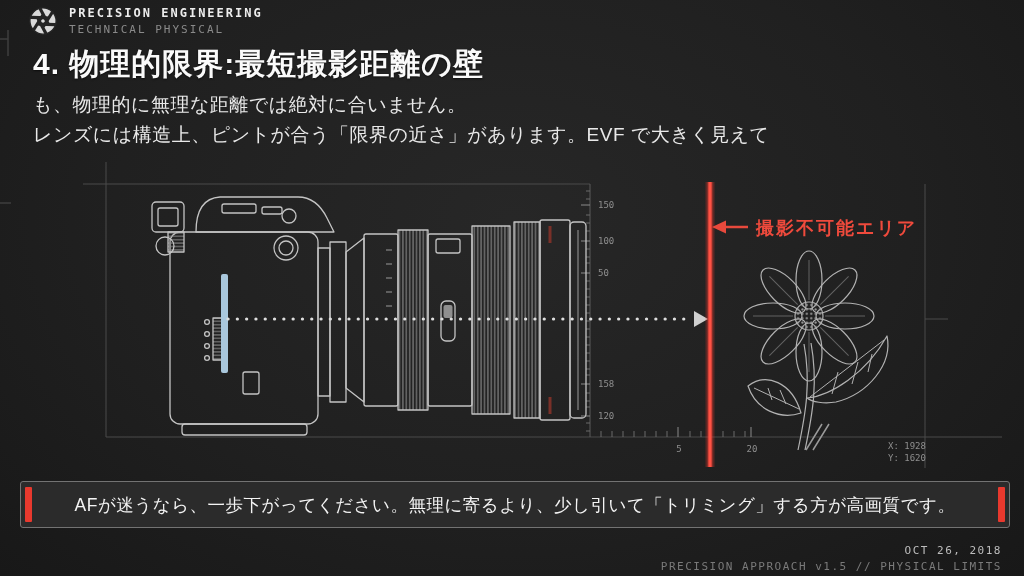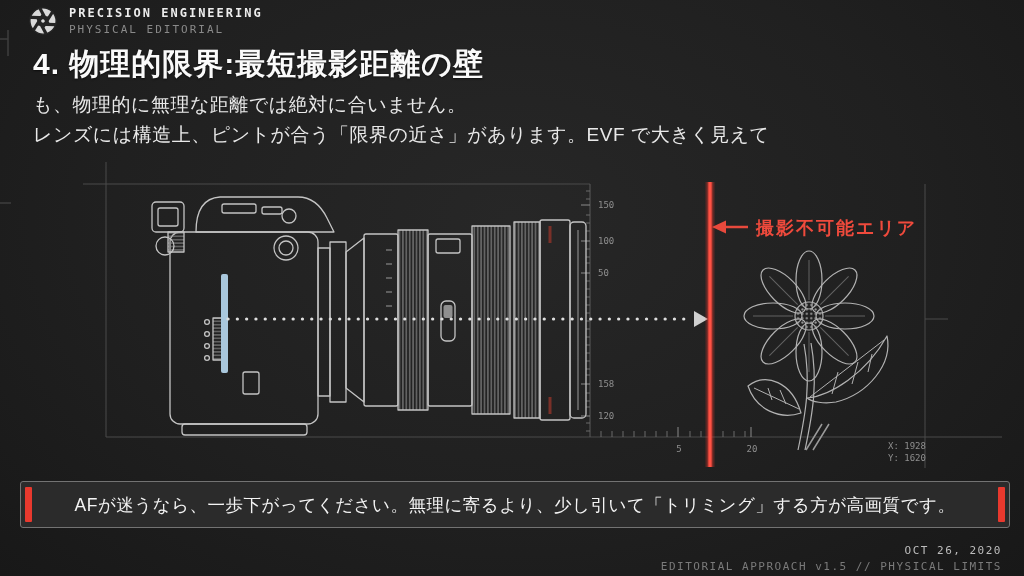--- a/index.html
+++ b/index.html
@@ -47,21 +47,21 @@
         <path d="M-3 -13 L5 2" transform="rotate(60)"></path>
         <path d="M-3 -13 L5 2" transform="rotate(120)"></path>
         <path d="M-3 -13 L5 2" transform="rotate(180)"></path>
         <path d="M-3 -13 L5 2" transform="rotate(240)"></path>
         <path d="M-3 -13 L5 2" transform="rotate(300)"></path>
       </g>
       <circle cx="0" cy="0" r="14" fill="none" stroke="#242424" stroke-width="1.5"></circle>
     </svg>
     <div class="brand">
       <div class="line1">PRECISION ENGINEERING</div>
-      <div class="line2">PHYSICAL EDITORIAL</div>
+      <div class="line2">TECHNICAL PHYSICAL</div>
     </div>
   </div>
 
   <div class="title">4. 物理的限界:最短撮影距離の壁</div>
   <div class="bodytext">
     <div>も、物理的に無理な距離では絶対に合いません。</div>
     <div>レンズには構造上、ピントが合う「限界の近さ」があります。EVF で大きく見えて</div>
   </div>
 
   <svg class="diagram" viewBox="0 0 1024 576">
@@ -212,17 +212,17 @@
     </g>
   </svg>
 
   <div class="callout">
     <div class="accent left"></div>
     <div class="accent right"></div>
     <div class="text">AFが迷うなら、一歩下がってください。無理に寄るより、少し引いて「トリミング」する方が高画質です。</div>
   </div>
 
   <div class="footer">
-    <div class="date">OCT 26, 2020</div>
-    <div class="meta">EDITORIAL APPROACH v1.5 // PHYSICAL LIMITS</div>
+    <div class="date">OCT 26, 2018</div>
+    <div class="meta">PRECISION APPROACH v1.5 // PHYSICAL LIMITS</div>
   </div>
 
 </div>
 
 </body></html>

